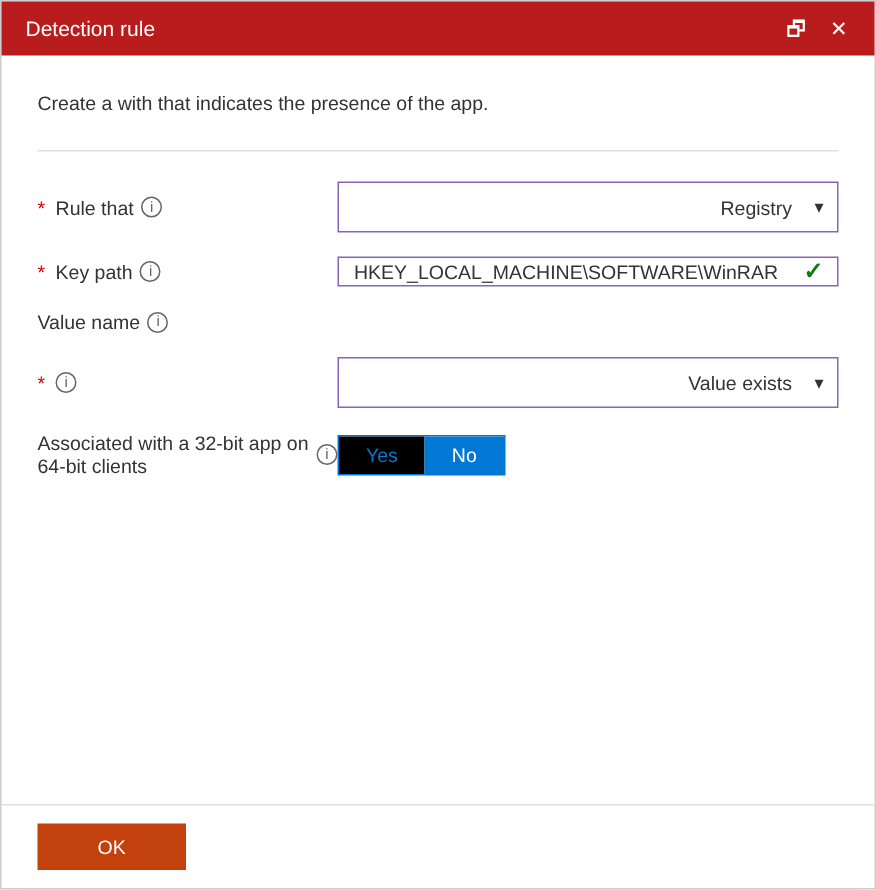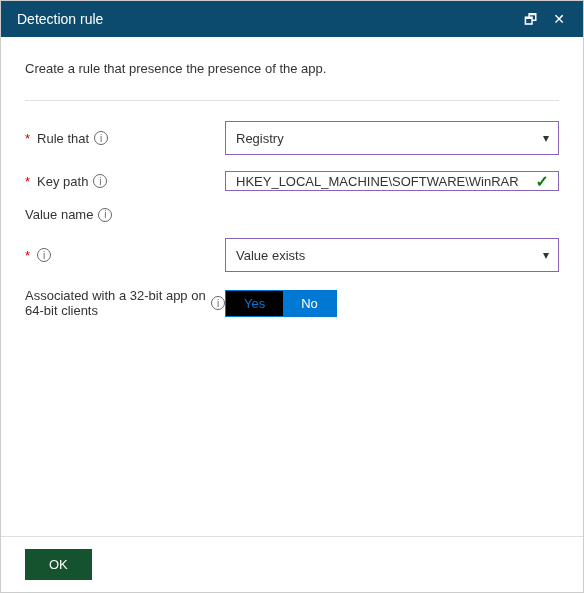--- a/index.html
+++ b/index.html
@@ -14,21 +14,21 @@
     .dialog {
       width: 584px;
       height: 593px;
       background: #fff;
       border: 1px solid #ccc;
       display: flex;
       flex-direction: column;
       box-shadow: 0 4px 20px rgba(0,0,0,0.3);
     }
     .dialog-header {
-      background: #0c4a6e;
+      background: #b91c1c;
       color: #fff;
       padding: 10px 16px;
       display: flex;
       align-items: center;
       justify-content: space-between;
       flex-shrink: 0;
     }
     .dialog-title {
       font-size: 14px;
       font-weight: 400;
@@ -103,20 +103,21 @@
       width: 100%;
       padding: 6px 30px 6px 10px;
       border: 1px solid #8764b8;
       font-size: 13px;
       color: #333;
       appearance: none;
       background: #fff;
       cursor: pointer;
       outline: none;
       height: 34px;
+      text-align: right;
     }
     .select-arrow {
       position: absolute;
       right: 10px;
       top: 50%;
       transform: translateY(-50%);
       pointer-events: none;
       color: #333;
       font-size: 12px;
     }
@@ -168,45 +169,45 @@
     .toggle-btn.active {
       background: #0078d4;
       color: #fff;
     }
     .dialog-footer {
       padding: 12px 24px;
       border-top: 1px solid #e0e0e0;
       flex-shrink: 0;
     }
     .ok-button {
-      background: #14532d;
-      color: #fff;
-      border: none;
-      padding: 8px 24px;
+      background: #c2410c;
+      color: #fff;
+      border: none;
+      padding: 8px 40px;
       font-size: 13px;
       cursor: pointer;
       min-width: 60px;
     }
     .spacer { flex: 1; }
   </style>
 </head>
 <body>
 
 <div class="dialog">
 
   <div class="dialog-header">
     <span class="dialog-title">Detection rule</span>
     <div class="header-controls">
       <button class="header-btn">🗗</button>
       <button class="header-btn">✕</button>
     </div>
   </div>
 
   <div class="dialog-body">
-    <p class="description">Create a rule that presence the presence of the app.</p>
+    <p class="description">Create a with that indicates the presence of the app.</p>
     <hr class="divider">
 
     <div class="form-row">
       <div class="form-label">
         <span class="required-star">*</span>
         <span>Rule that</span>
         <span class="info-icon">i</span>
       </div>
       <div class="form-control-wrapper">
         <select class="form-select">

